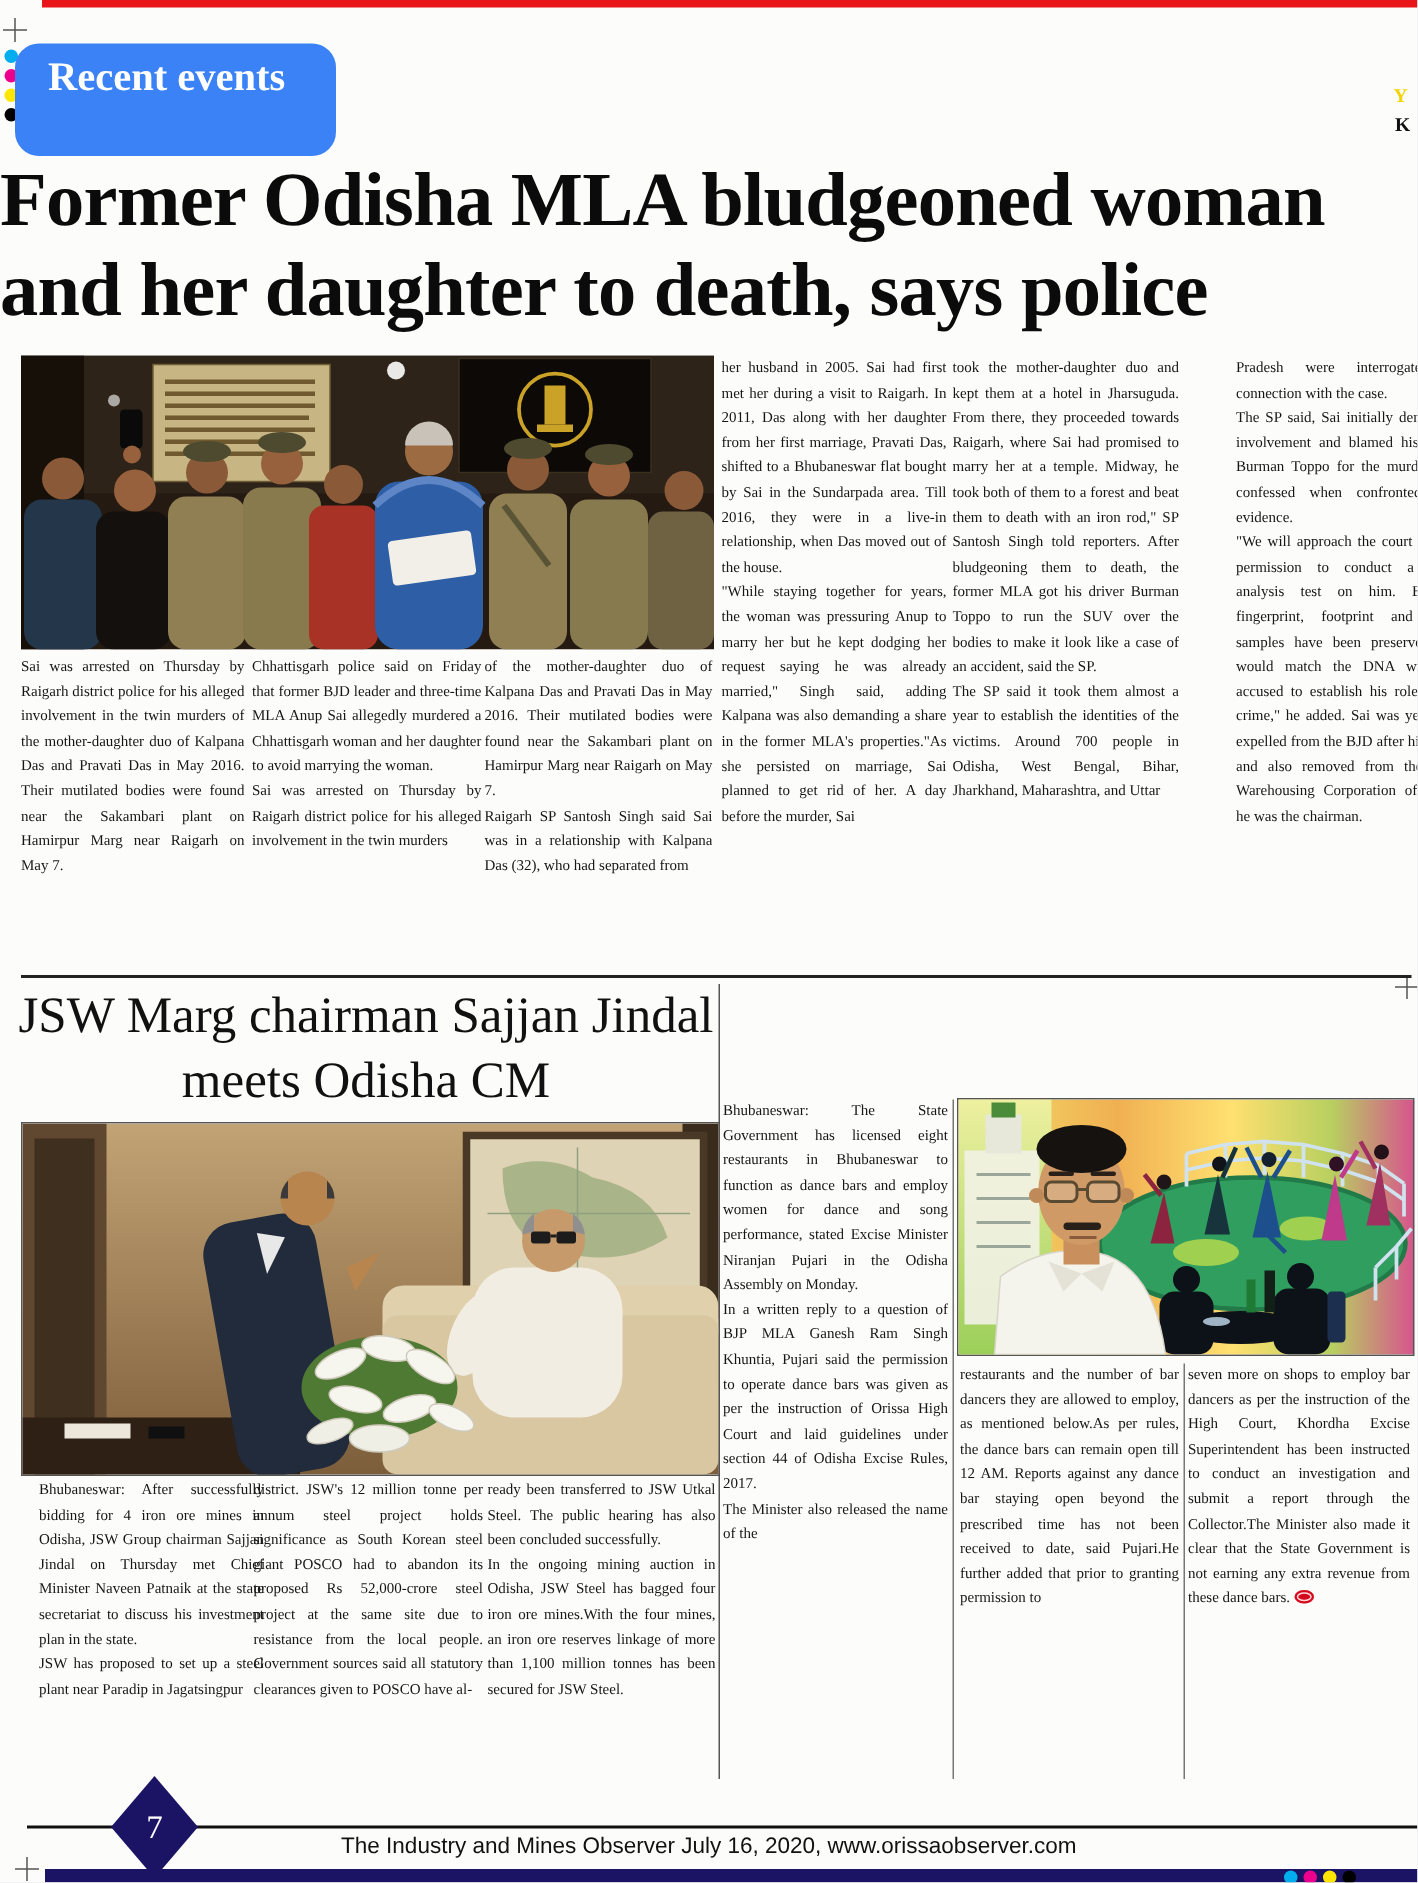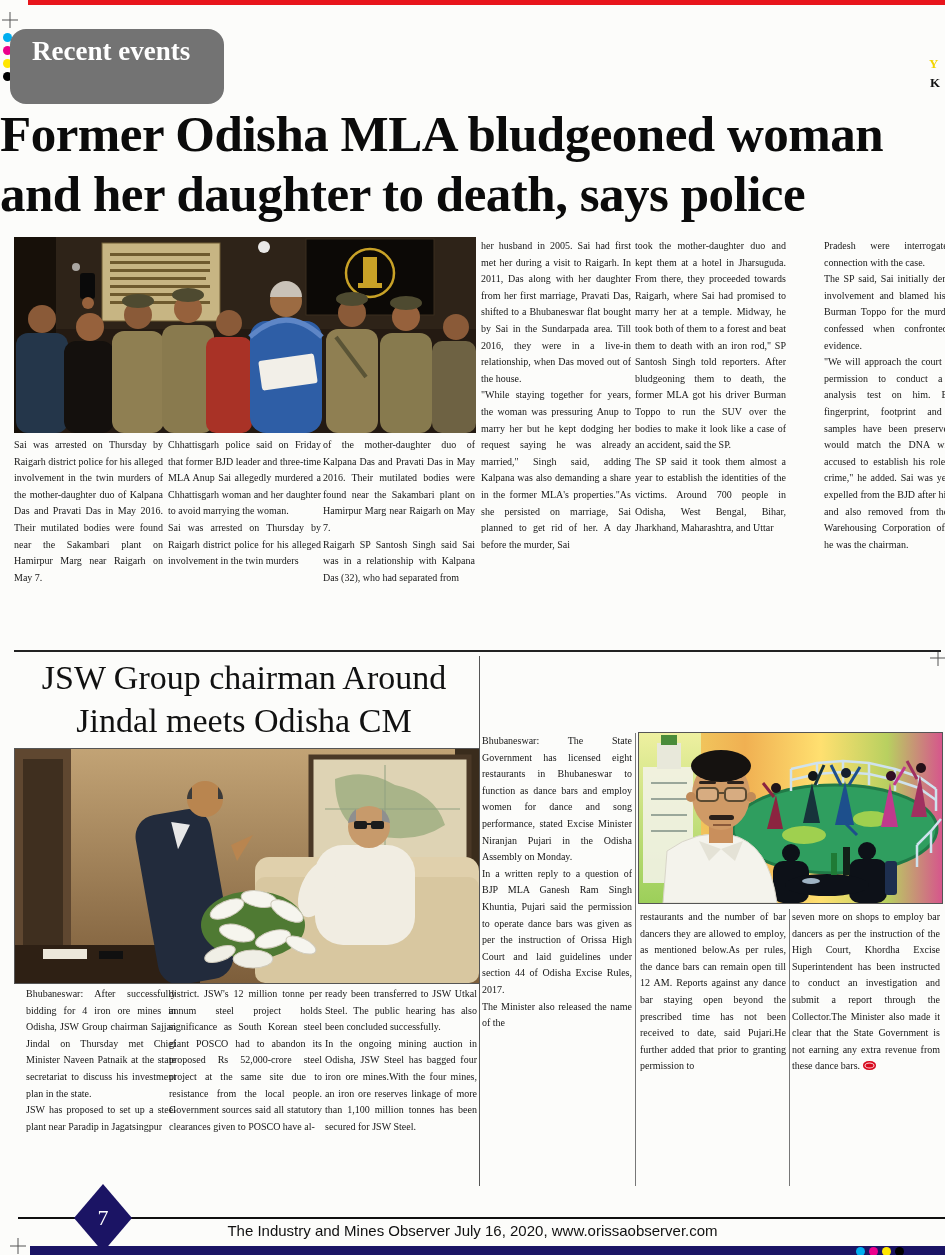--- a/index.html
+++ b/index.html
@@ -5,21 +5,21 @@
   html,body{margin:0;padding:0;background:#e9e9e9;}
   .page{position:relative;width:945px;height:1255px;background:#fcfcfa;margin:0 auto;
         font-family:"Liberation Serif",serif;color:#151515;overflow:hidden;}
   .abs{position:absolute;}
   
   .topstrip{left:28px;top:0;right:0;height:5px;background:#e8151b;}
   .dot{width:9px;height:9px;border-radius:50%;}
   .regcross{width:16px;height:16px;}
   .edge-letter{font-weight:bold;font-size:13px;line-height:13px;}
   
-  .tag{left:10px;top:29px;width:214px;height:75px;background:#737373;border-radius:16px;}
+  .tag{left:10px;top:29px;width:214px;height:75px;background:#3b82f6;border-radius:16px;}
   .tag span{position:absolute;left:22px;top:7px;color:#fff;font-weight:bold;font-size:27px;}
   
   .h1{left:0;top:104px;width:945px;text-align:left;font-weight:bold;font-size:51px;
       line-height:60px;letter-spacing:-0.5px;color:#0b0b0b;}
   .h2{left:10px;top:656px;width:468px;text-align:center;font-weight:400;font-size:34px;line-height:43px;color:#111;}
   .h3{left:482px;top:653px;width:459px;text-align:center;font-weight:bold;font-size:28px;line-height:37px;color:#0b0b0b;}
   
   .col{font-size:10px;line-height:16.6px;text-align:justify;overflow:hidden;color:#161616;}
   .col .txt{white-space:pre-line;}
   .endmark{display:inline-block;width:13px;height:9px;border-radius:50%;background:#d6081c;
@@ -132,21 +132,21 @@
 "While staying together for years, the woman was pressuring Anup to marry her but he kept dodging her request saying he was already married," Singh said, adding Kalpana was also demanding a share in the former MLA's properties."As she persisted on marriage, Sai planned to get rid of her. A day before the murder, Sai</span></div>
   <div class="abs col" style="left:635px;top:238px;width:151px;height:409px;"><span class="txt">took the mother-daughter duo and kept them at a hotel in Jharsuguda. From there, they proceeded towards Raigarh, where Sai had promised to marry her at a temple. Midway, he took both of them to a forest and beat them to death with an iron rod," SP Santosh Singh told reporters. After bludgeoning them to death, the former MLA got his driver Burman Toppo to run the SUV over the bodies to make it look like a case of an accident, said the SP.
 The SP said it took them almost a year to establish the identities of the victims. Around 700 people in Odisha, West Bengal, Bihar, Jharkhand, Maharashtra, and Uttar</span></div>
   <div class="abs col" style="left:789px;top:238px;width:151px;height:409px;margin-left:35px;"><span class="txt">Pradesh were interrogated in connection with the case.
 The SP said, Sai initially denied his involvement and blamed his driver Burman Toppo for the murders but confessed when confronted with evidence.
 "We will approach the court to seek permission to conduct a narco analysis test on him. Besides, fingerprint, footprint and DNA samples have been preserved. We would match the DNA with the accused to establish his role in the crime," he added. Sai was yesterday expelled from the BJD after his arrest and also removed from the State Warehousing Corporation of which he was the chairman.</span></div>
 
   <div class="abs rule-h" style="left:14px;top:650px;width:927px;"></div>
   <div class="abs rule-v" style="left:479px;top:656px;height:530px;background:#555;"></div>
 
-  <div class="abs h2">JSW Group chairman Around Jindal meets Odisha CM</div>
+  <div class="abs h2">JSW Marg chairman Sajjan Jindal meets Odisha CM</div>
 
   <svg class="abs photo ph-border" style="left:14px;top:748px;" width="464" height="234" viewBox="0 0 464 234" preserveAspectRatio="none">
     <defs>
       <linearGradient id="wall" x1="0" y1="0" x2="0" y2="1">
           <stop offset="0" stop-color="#c2a375"></stop>
           <stop offset="1" stop-color="#7d5e3b"></stop>
         </linearGradient>
     </defs>
     <rect width="464" height="234" fill="url(#wall)"></rect>
     <rect x="0" y="0" width="56" height="234" fill="#5f4730"></rect>

